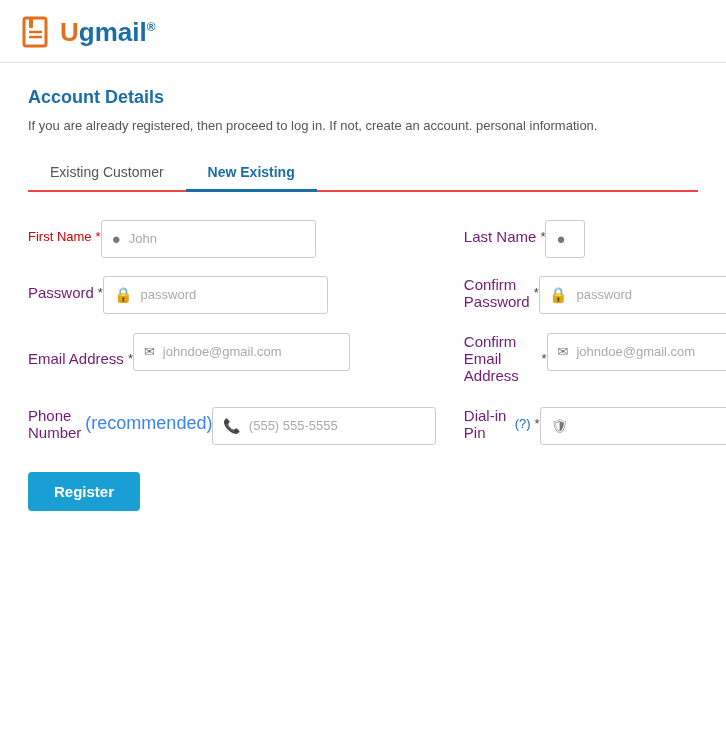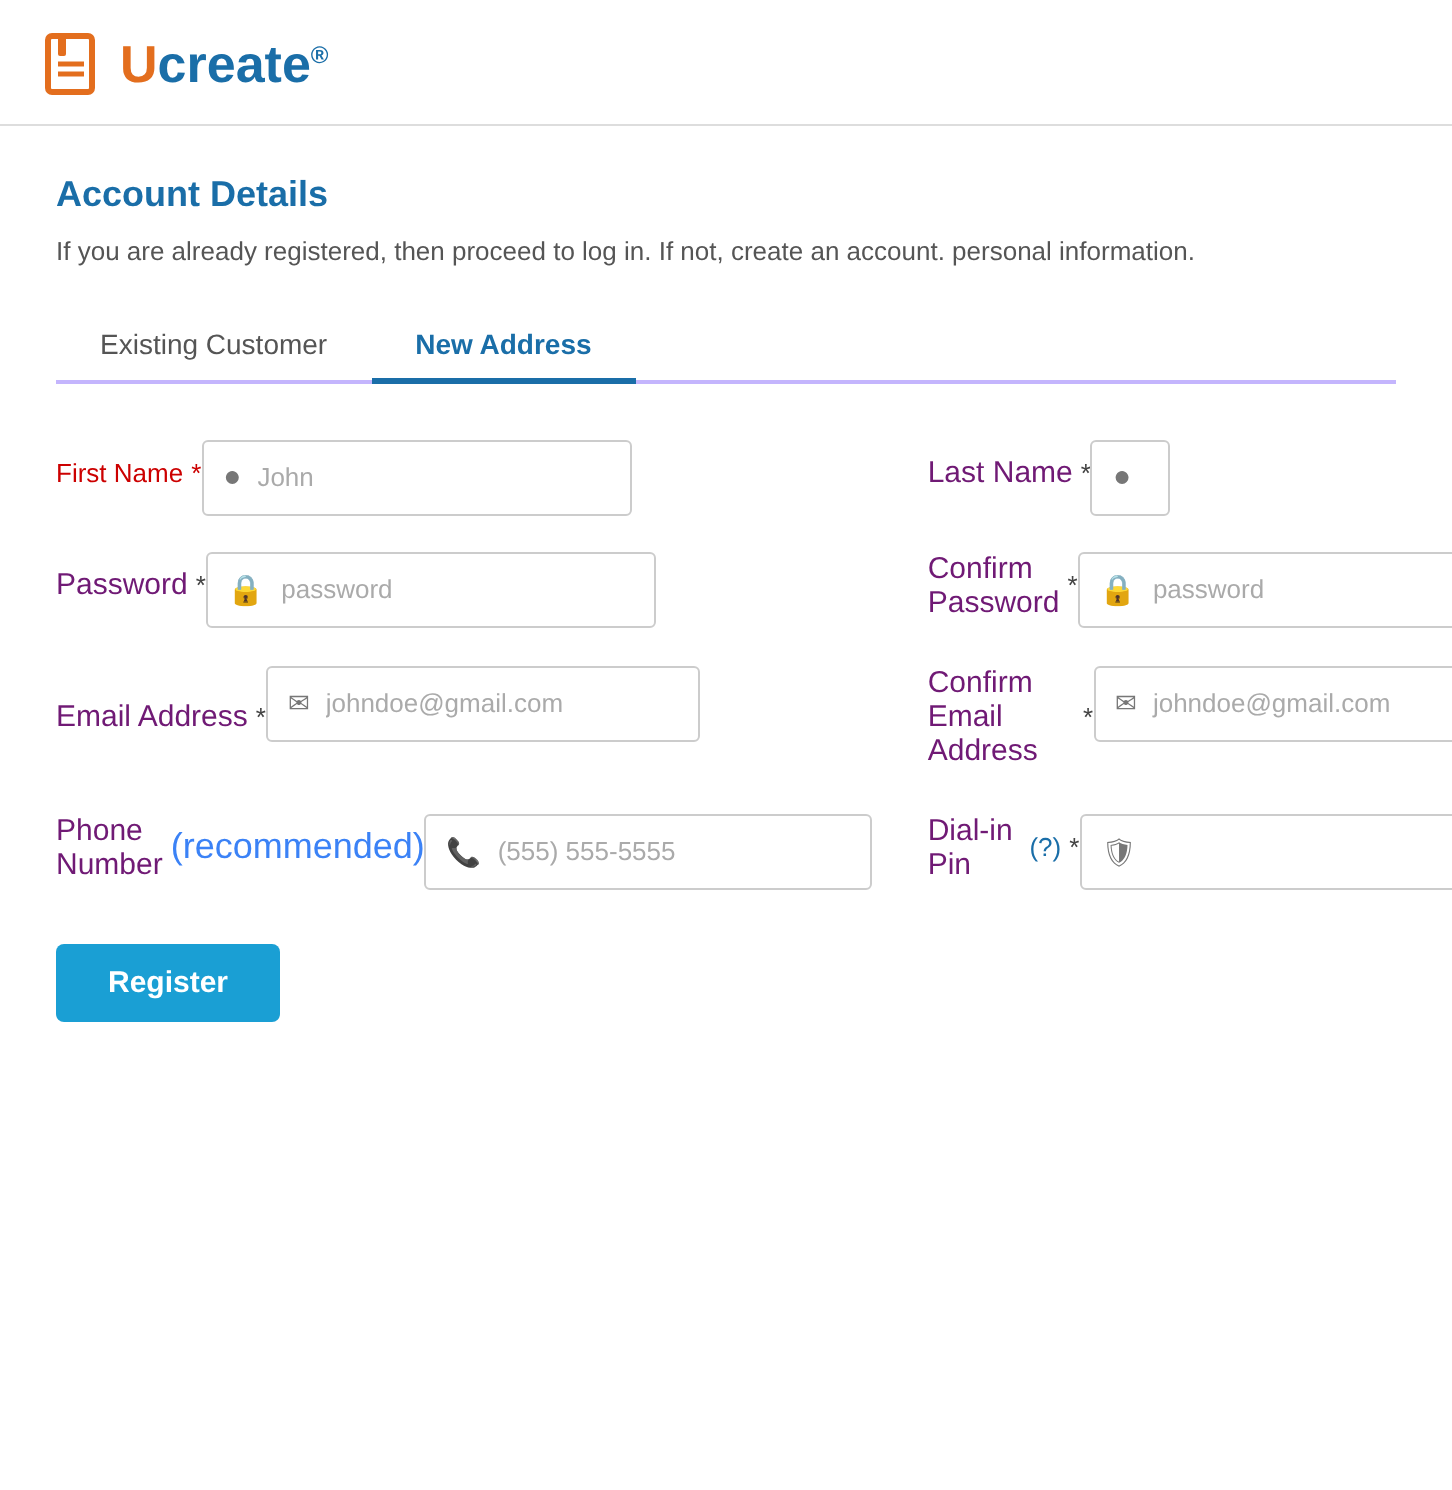--- a/index.html
+++ b/index.html
@@ -33,21 +33,21 @@
       margin-bottom: 8px;
     }
     .page-subtitle {
       font-size: 13px;
       color: #555;
       margin-bottom: 18px;
       line-height: 1.5;
     }
     .tabs {
       display: flex;
-      border-bottom: 2px solid #c4b5fd;
+      border-bottom: 2px solid #ef4444;
       margin-bottom: 28px;
     }
     .tab {
       padding: 10px 22px;
       cursor: pointer;
       font-size: 14px;
       color: #555;
       background: none;
       border: none;
       outline: none;
@@ -145,32 +145,32 @@
 
 <div class="header">
   <div class="logo">
     <svg class="logo-icon" viewBox="0 0 36 36">
       <rect x="4" y="4" width="22" height="28" rx="2" fill="none" stroke="#e36e1e" stroke-width="3"></rect>
       <rect x="9" y="4" width="4" height="10" rx="1" fill="#e36e1e"></rect>
       <line x1="9" y1="18" x2="22" y2="18" stroke="#e36e1e" stroke-width="2.5"></line>
       <line x1="9" y1="23" x2="22" y2="23" stroke="#e36e1e" stroke-width="2.5"></line>
     </svg>
     <span style="font-size:26px;font-weight:bold;">
-      <span style="color:#e36e1e;">U</span><span style="color:#1a6ea8;">create</span><sup style="font-size:12px;color:#1a6ea8;">®</sup>
+      <span style="color:#e36e1e;">U</span><span style="color:#1a6ea8;">gmail</span><sup style="font-size:12px;color:#1a6ea8;">®</sup>
     </span>
   </div>
 </div>
 
 <div class="main">
   <div class="page-title">Account Details</div>
   <div class="page-subtitle">If you are already registered, then proceed to log in. If not, create an account. personal information.</div>
 
   <div class="tabs">
     <button class="tab">Existing Customer</button>
-    <button class="tab active">New Address</button>
+    <button class="tab active">New Existing</button>
   </div>
 
   <form>
     <div class="form-grid">
 
       <div class="form-group">
         <div class="label-row">
           <span class="label-required-red">First Name</span>
           <span class="label-required-red"> *</span>
         </div>

